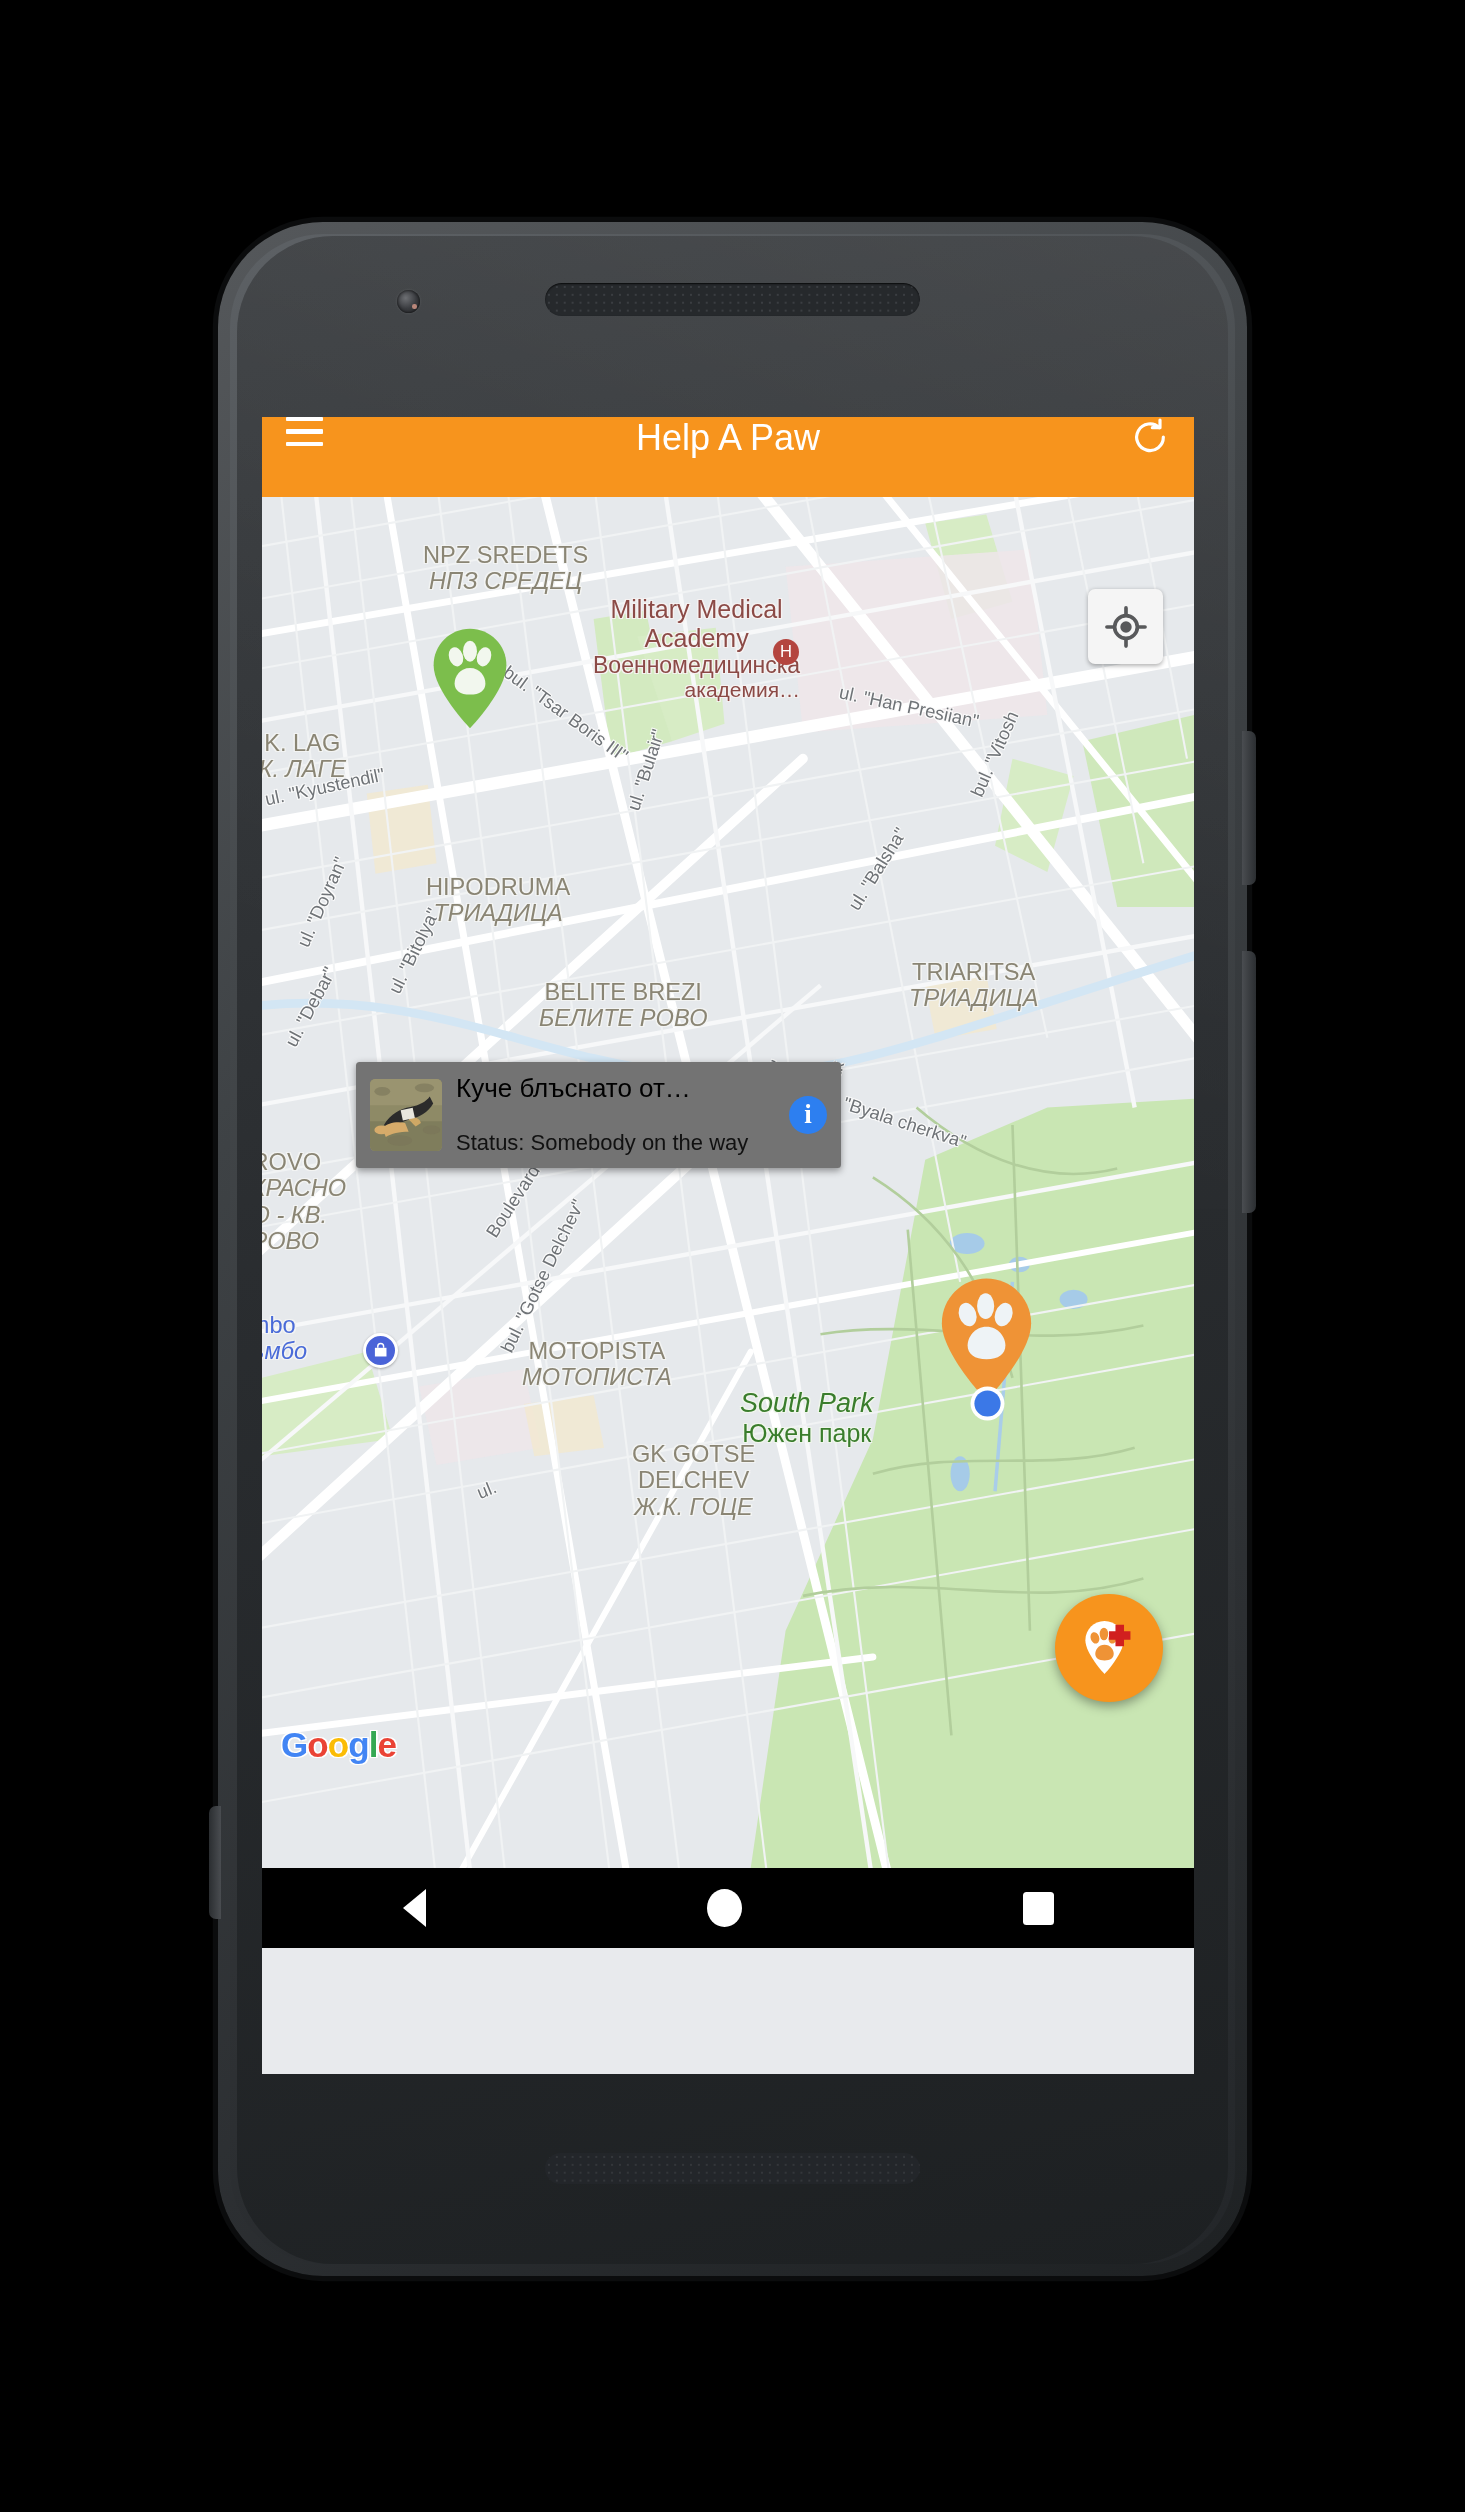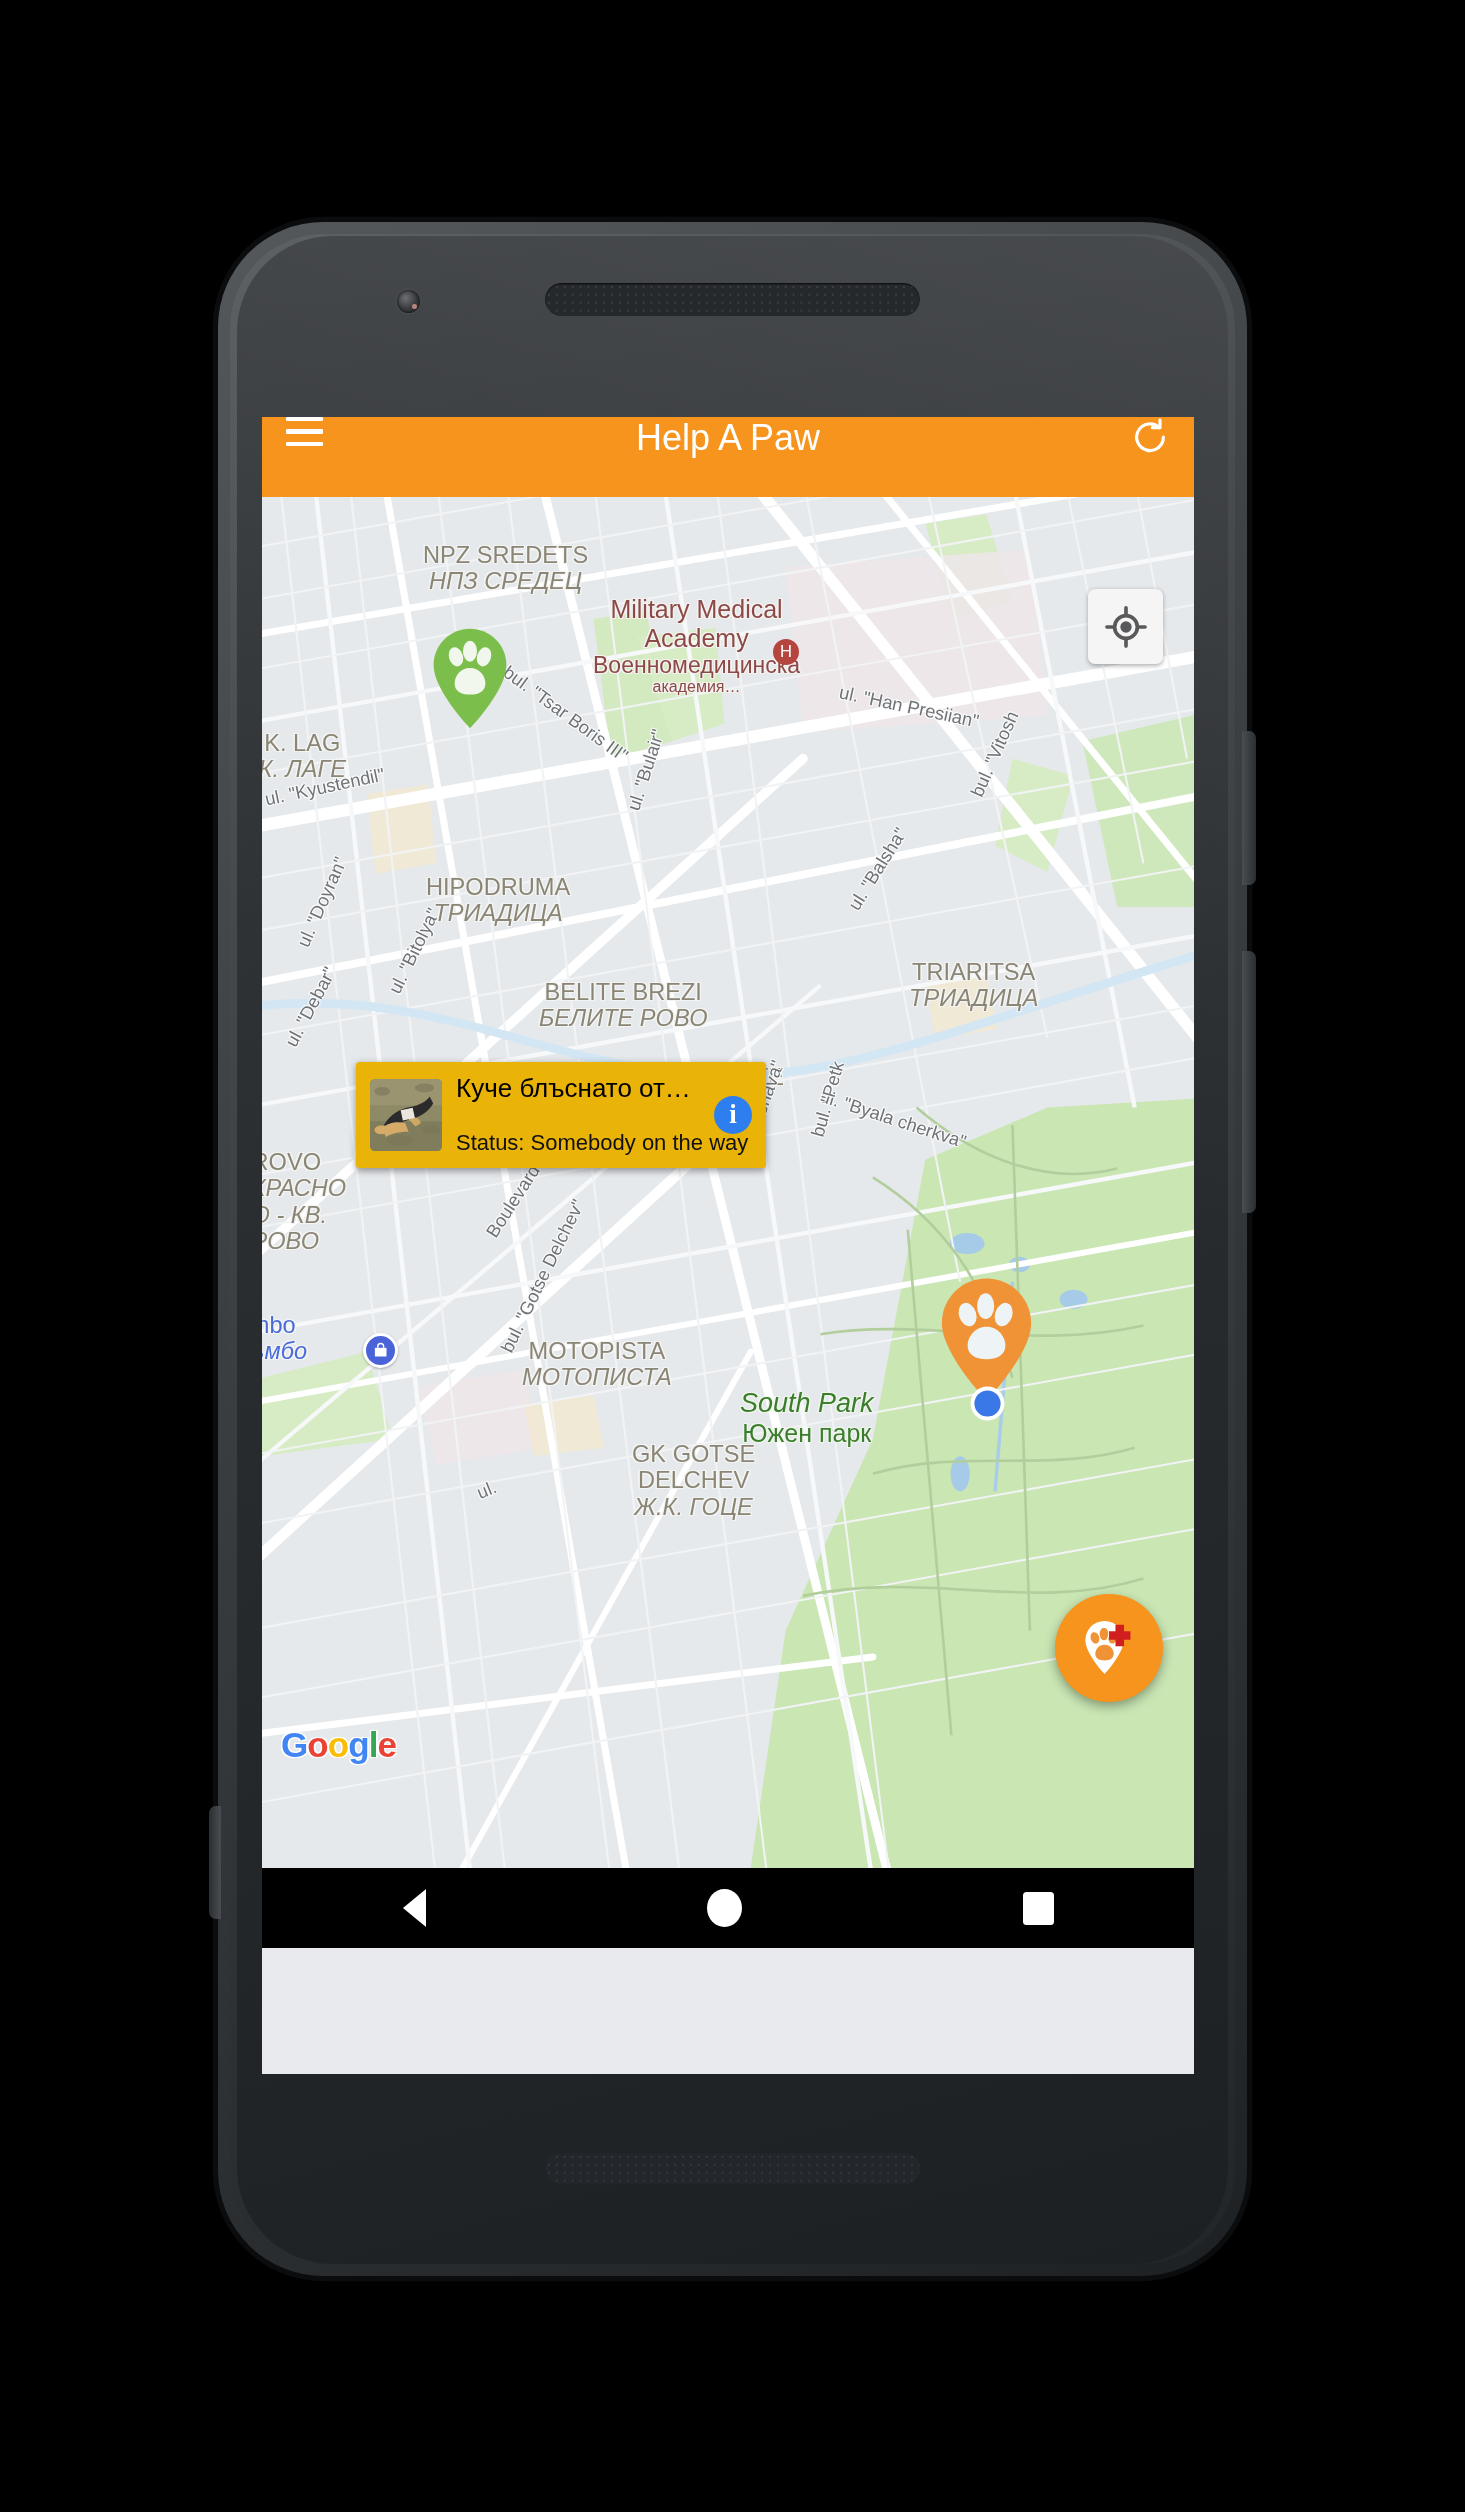--- a/index.html
+++ b/index.html
@@ -152,22 +152,22 @@
   }
 
   
   .glogo{ position:absolute; left:19px; bottom:103px; font-size:35px; font-weight:700; letter-spacing:-0.9px;
      font-family:"Liberation Sans", sans-serif;
      text-shadow:-1.4px -1.4px 0 #fff,1.4px -1.4px 0 #fff,-1.4px 1.4px 0 #fff,1.4px 1.4px 0 #fff; }
   .glogo .b{color:#4285F4;} .glogo .r{color:#EA4335;} .glogo .y{color:#FBBC05;} .glogo .g{color:#34A853;}
 
   
   .infowin{
-    position:absolute; left:94px; top:565px; width:410px;
-    background:#eab308; border-radius:3.5px; box-shadow:0 2.6px 7.9px rgba(0,0,0,.38);
+    position:absolute; left:94px; top:565px; width:485px;
+    background:#737373; border-radius:3.5px; box-shadow:0 2.6px 7.9px rgba(0,0,0,.38);
     display:flex; align-items:center; padding:12.2px 14px; gap:14px; cursor:pointer;
   }
   .iw-thumb{ width:72px;height:72px;border-radius:5.2px;flex:0 0 auto;overflow:hidden;position:relative;
              background:#8f8a6a; }
   .iw-text{ flex:1 1 auto; min-width:0; }
   .iw-title{ font-size:26px; color:#000; white-space:nowrap; overflow:hidden; line-height:1.1; }
   .iw-status{ font-size:22px; color:#111; margin-top:27px; white-space:nowrap; }
   .iw-info{ flex:0 0 auto; width:38px;height:38px;border-radius:50%;background:#2d7ff0;
             display:flex;align-items:center;justify-content:center;color:#fff;font-size:27px;
             font-family:"Liberation Serif", serif; font-weight:700; }
@@ -315,21 +315,21 @@
       <div class="maplabel" style="left:647px;top:462px;font-size:23.6px;">TRIARITSA<span class="cyr">ТРИАДИЦА</span></div>
       <div class="maplabel" style="left:307px;top:567px;font-size:23.6px;">G.K. STRELBISHTE</div>
       <div class="maplabel" style="left:-10.5px;top:652px;font-size:23.6px;text-align:left;">ROVO<span class="cyr">КРАСНО</span><span class="cyr">О - КВ.</span><span class="cyr">РОВО</span></div>
       <div class="maplabel" style="left:-12.2px;top:815px;font-size:23.6px;text-align:left;color:#4a6bd8;">mbo<span class="cyr">ъмбо</span></div>
       <div class="maplabel" style="left:260px;top:841px;font-size:23.6px;">MOTOPISTA<span class="cyr">МОТОПИСТА</span></div>
       <div class="maplabel" style="left:370px;top:944px;font-size:23.6px;">GK GOTSE<span style="display:block;">DELCHEV</span><span class="cyr">Ж.К. ГОЦЕ</span></div>
 
       <div class="poi-red" style="left:331px;top:98px;font-size:25px;">
         Military Medical<span style="display:block;">Academy</span>
         <span style="display:block;font-size:23px;">Военномедицинска</span>
-        <span style="display:block;font-size:16px;">академия…</span>
+        <span style="display:block;font-size:21px;text-align:right;">академия…</span>
       </div>
       <div class="hbadge" style="left:511px;top:142px;">H</div>
 
       <div class="poi-green" style="left:478px;top:891px;font-size:27px;">
         South Park<span class="cy" style="font-size:25px;">Южен парк</span>
       </div>
 
       <div class="street" style="left:229px;top:206px;font-size:18.3px;transform:rotate(36deg);">bul. "Tsar Boris III"</div>
       <div class="street" style="left:576px;top:199px;font-size:18.3px;transform:rotate(12deg);">ul. "Han Presiian"</div>
       <div class="street" style="left:342px;top:262px;font-size:18.3px;transform:rotate(-72deg);">ul. "Bulair"</div>

